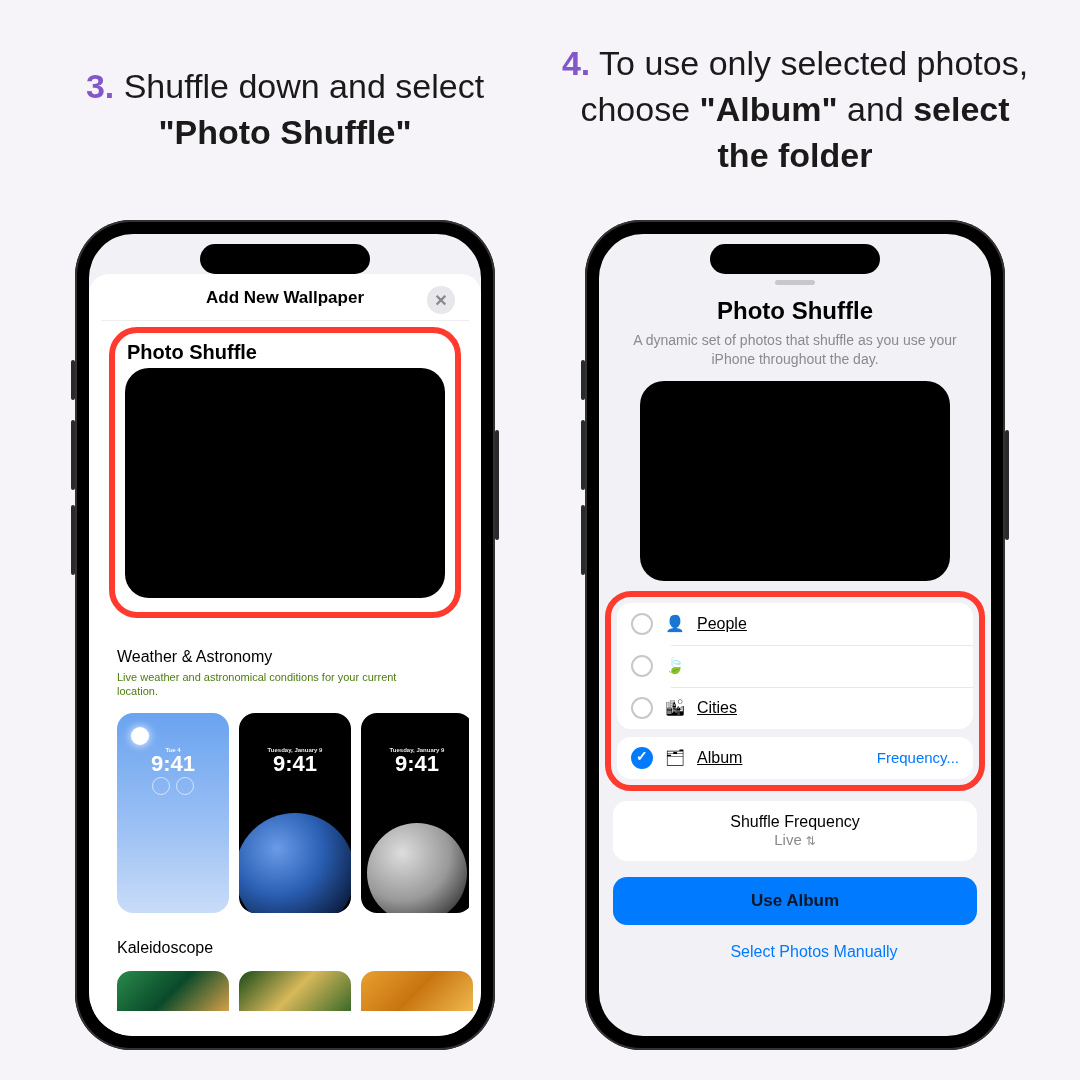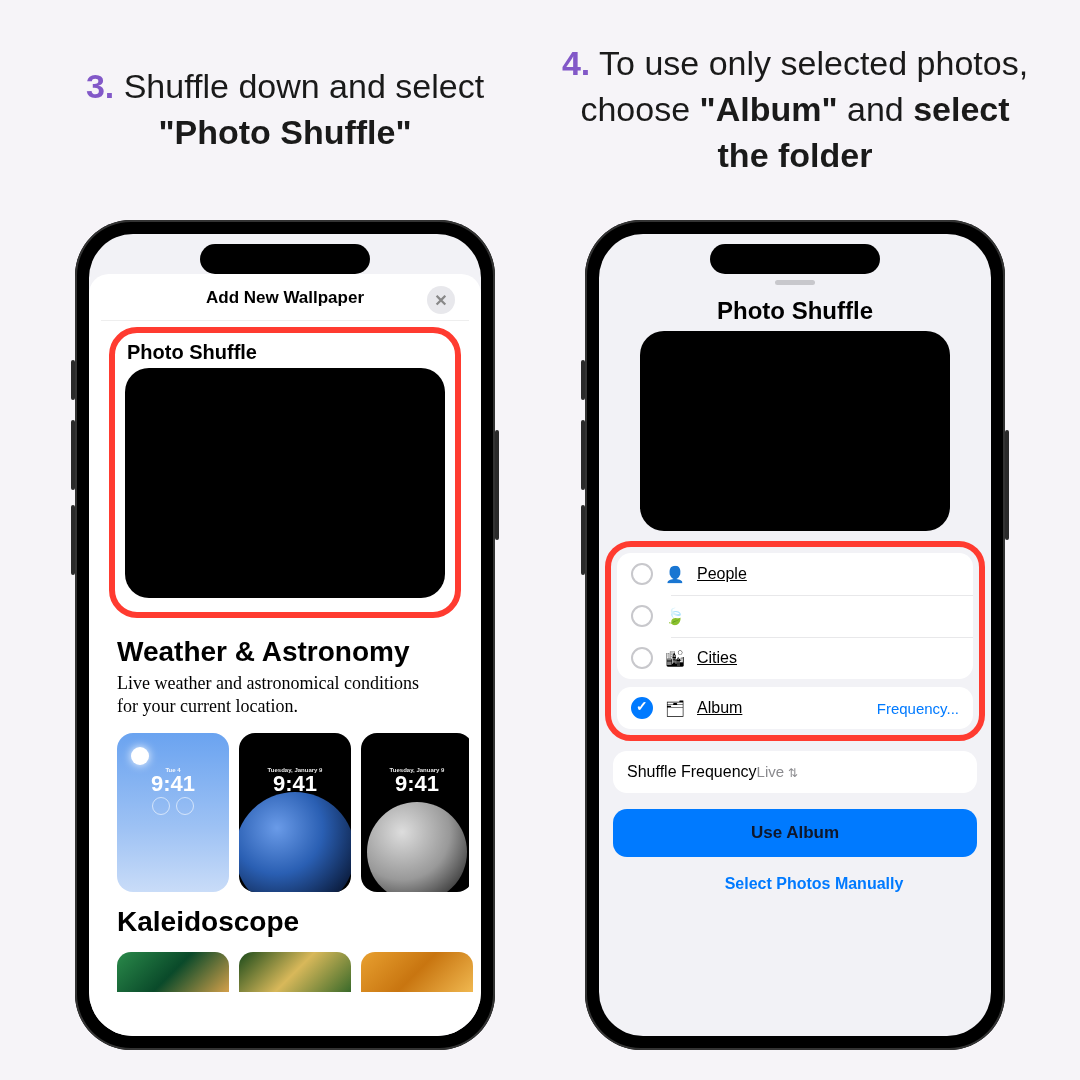--- a/index.html
+++ b/index.html
@@ -98,22 +98,22 @@
       border-radius: 50%;
       background: #e8e8ec;
       color: #888;
       font-weight: 700;
       font-size: 16px;
       display: flex;
       align-items: center;
       justify-content: center;
     }
     .section { padding: 10px 16px 4px; }
-    .section h3 { font-size: 28px; font-weight: 700; margin-bottom: 4px; }
-    .section .sub { font-size: 18px; color: #000000; line-height: 1.3; padding-right: 20px; font-family: Liberation Serif, serif; }
+    .section h3 { font-size: 16px; font-weight: 400; margin-bottom: 4px; margin-top: 12px; }
+    .section .sub { font-size: 11px; color: #4d7c0f; line-height: 1.3; padding-right: 20px; }
 
     .highlight-box {
       border: 6px solid #ff3b30;
       border-radius: 28px;
       margin: 6px 8px 8px;
       padding: 8px 10px 14px;
     }
     .highlight-box h3 { font-size: 20px; font-weight: 800; padding-left: 2px; }
     .black-block {
       width: 100%;
@@ -124,21 +124,21 @@
     }
 
     .thumbs {
       display: flex;
       gap: 10px;
       padding: 10px 16px 4px;
       overflow: hidden;
     }
     .thumb {
       width: 112px;
-      height: 159px;
+      height: 200px;
       border-radius: 16px;
       flex-shrink: 0;
       position: relative;
       background: #000;
       overflow: hidden;
     }
     .thumb.sky { background: linear-gradient(#6aa3f0, #9ec2f4 60%, #c9dcf8); }
     .thumb-time {
       position: absolute;
       top: 34px;
@@ -218,40 +218,41 @@
 
     .option-list.single { margin-top: 8px; }
 
     .freq-row {
       background: #fff;
       border-radius: 14px;
       margin: 0 14px 16px;
       padding: 12px 14px;
       display: flex;
       align-items: center;
-      justify-content: flex-start;
+      justify-content: flex-end;
       font-size: 16px;
       font-weight: 500;
+      flex-direction: column;
     }
     .freq-val { color: #8a8a8e; font-weight: 400; font-size: 15px; }
     .chev { color: #8a8a8e; font-size: 12px; margin-left: 4px; }
 
     .big-btn {
       margin: 0 14px 10px;
       background: #007aff;
       color: #0f172a;
       border-radius: 14px;
       padding: 14px;
       font-size: 17px;
       font-weight: 700;
       text-align: center;
     }
     .text-btn {
       color: #007aff;
-      font-weight: 700;
+      font-weight: 400;
       font-size: 16px;
       text-align: center;
       padding: 8px;
       margin-left: 38px;
     }
     .widget-row { position: absolute; top: 64px; width: 100%; display: flex; justify-content: center; gap: 6px; }
     .w { width: 18px; height: 18px; border: 1px solid rgba(255,255,255,0.6); border-radius: 50%; }
   </style>
 </head>
 <body>
@@ -338,20 +339,21 @@
 
   <div class="phone">
     <div class="side-btn l1"></div>
     <div class="side-btn l2"></div>
     <div class="side-btn l3"></div>
     <div class="side-btn r1"></div>
     <div class="phone-screen" style="background:#f2f2f6; padding-top:36px;">
       <div class="drag-handle"></div>
       <div class="p2-content">
         <div class="p2-title">Photo Shuffle</div>
+        <div class="p2-sub">A dynamic set of photos that shuffle as you use your iPhone throughout the day.</div>
         <div class="p2-black"></div>
       </div>
 
       <div class="highlight-box2">
         <div class="option-list">
           <div class="option-row">
             <div class="radio"></div>
             <div class="opt-icon">👤</div>
             <div class="flex1">People</div>
           </div>

